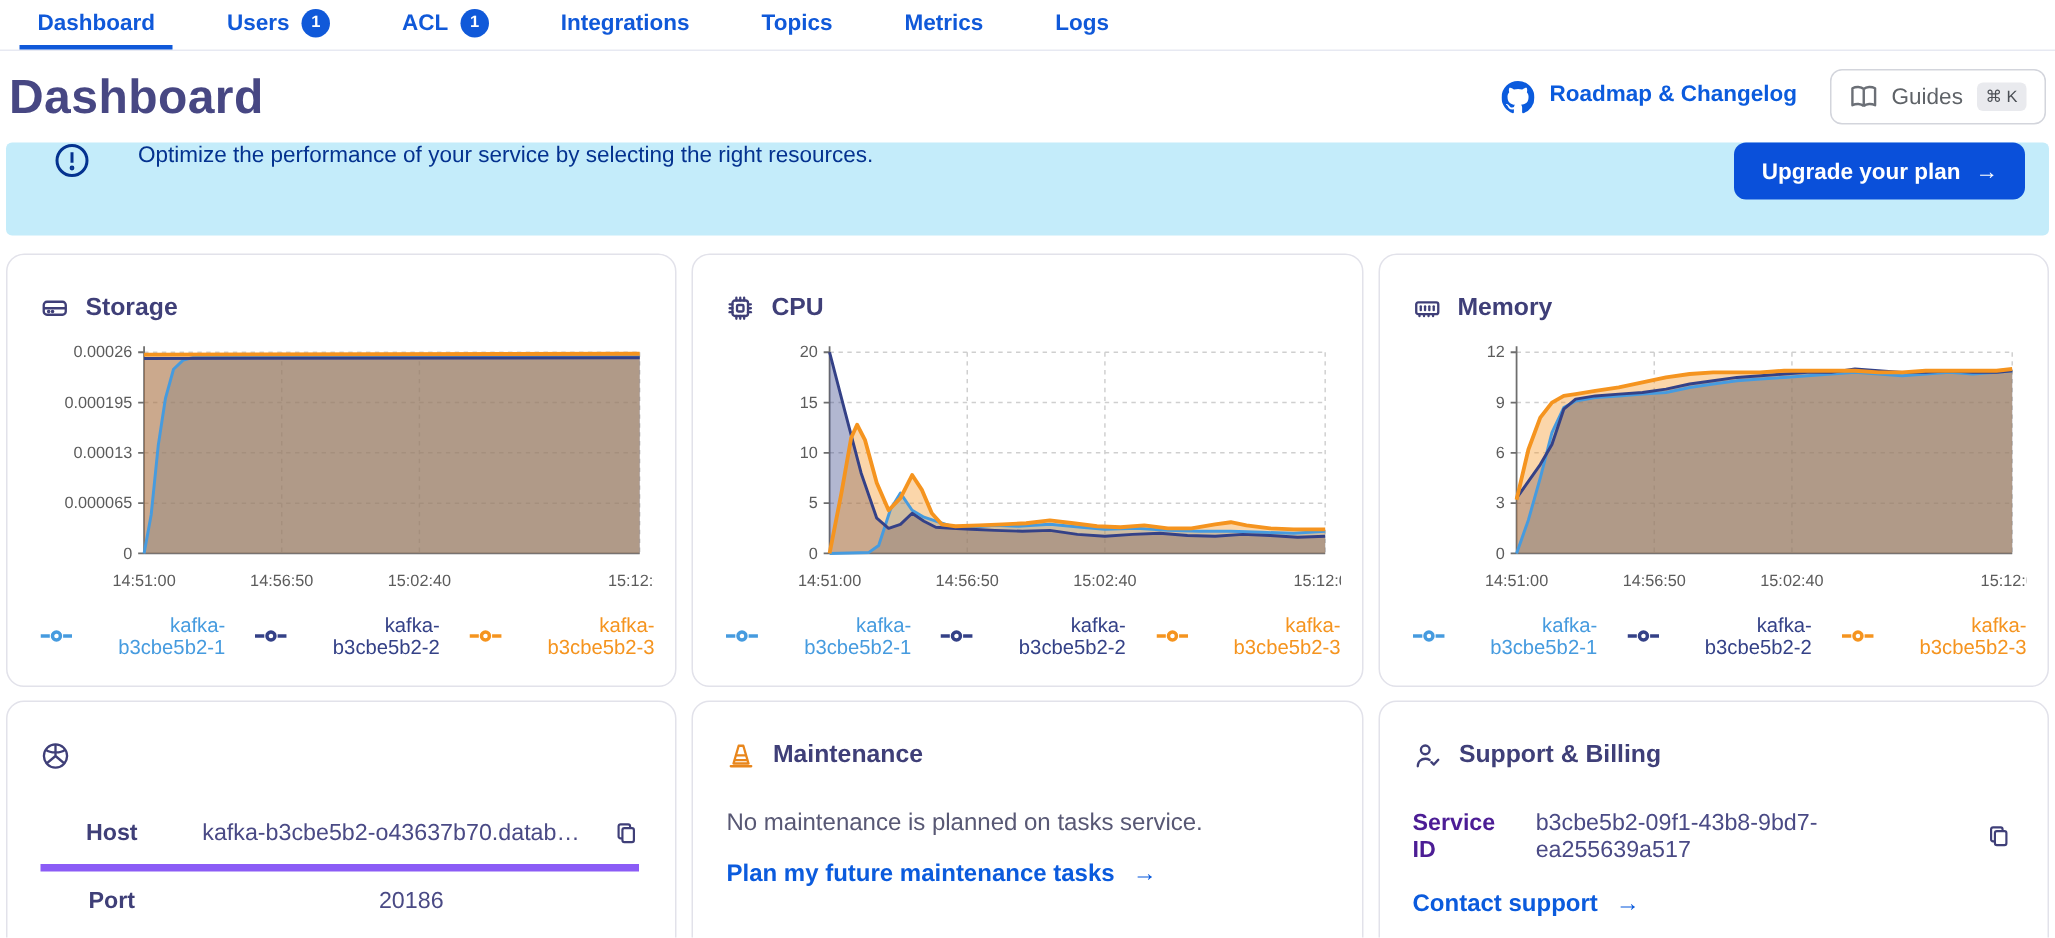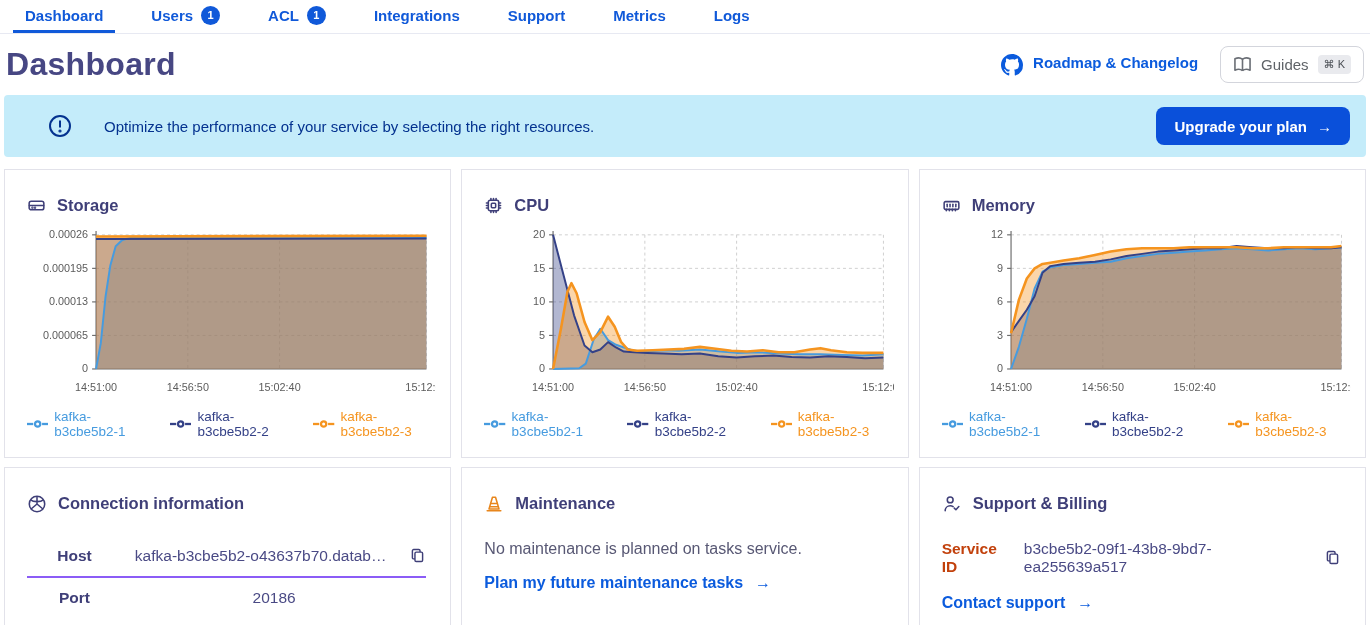--- a/index.html
+++ b/index.html
@@ -24,58 +24,58 @@
   .roadmap-link { display:flex; gap:10px; color:#0b5bdd;
     font-size:15px; font-weight:bold; cursor:pointer; text-decoration:none; }
   .guides-btn { display:flex; align-items:center; gap:9px; background:#fff;
     border:1px solid #d3d5dc; border-radius:8px; padding:8px 12px; cursor:pointer;
     color:#5f6368; font-size:15px; font-family:inherit; }
   .guides-btn kbd { background:#e9eaee; border-radius:4px; padding:3px 6px;
     font-size:11px; color:#4b4f55; font-family:inherit; }
 
   
   .banner { margin:2px 4px 12px 4px; background:#c4ecfa; border-radius:4px;
-    height:62px; display:flex; align-items:center; padding:0 16px 0 44px; gap:32px; }
+    height:62px; display:flex; align-items:flex-start; padding:0 16px 0 32px; gap:32px; }
   .banner-text { color:#04328f; font-size:15px; flex:1; }
   .primary-btn { background:#0a50da; color:#ffffff; border:none; border-radius:8px;
     height:38px; padding:0 18px; font-size:15px; font-weight:bold; cursor:pointer;
     display:flex; align-items:center; gap:10px; font-family:inherit; }
 
   
   .cards-row { display:grid; grid-template-columns:1fr 1fr 1fr; gap:10px;
     margin:0 4px 9px 4px; }
-  .card { background:#fff; border:1px solid #e2e2ea; border-radius:0;
+  .card { background:#fff; border:1px solid #e2e2ea; border-radius:12px;
     padding:26px 14px 10px 22px; }
   .card.info-card { height:218px; padding-right:24px; }
   .card-title-row { display:flex; align-items:center; gap:11px; margin-bottom:4px; }
   .card-title { color:#3f3f78; font-size:16.5px; font-weight:bold; }
 
   
   .chart-svg { width:100%; height:auto; display:block; margin-top:8px; }
   .grid-line { stroke:#cfcfcf; stroke-dasharray:3 3; fill:none; stroke-width:1; }
   .axis-line { stroke:#6e6e6e; stroke-width:1.2; fill:none; }
   .tick-label { font:11px "Liberation Sans", sans-serif; fill:#5c5c5c; }
-  .legend { display:flex; justify-content:center; gap:20px; margin:6px 0 8px 0; }
+  .legend { display:flex; justify-content:center; gap:20px; margin:6px 0 8px 0;text-align:right; }
   .legend-item { display:flex; align-items:center; gap:6px; font-size:13.5px;
     cursor:pointer; }
 
   
   .kv-row { display:flex; align-items:center; padding:11px 0; }
-  .kv-row + .kv-row { border-top:2px solid #8b5cf6; }
+  .kv-row + .kv-row { border-top:5px solid #8b5cf6; }
   .kv-rows { margin-top:22px;text-align:center; }
   .kv-label { width:95px; color:#3f3f78; font-weight:bold; font-size:15.5px; }
   .kv-value { color:#4a4a85; font-size:15.5px; flex:1; white-space:nowrap;
     overflow:hidden; }
   .copy-btn { background:none; border:none; cursor:pointer; padding:0; margin-left:10px;
     display:flex; }
   .muted-text { color:#585874; font-size:16px; margin:26px 0 16px 0; }
   .link-bold { color:#0b5bdd; font-size:16px; font-weight:bold; cursor:pointer;
     text-decoration:none; display:inline-flex; gap:12px; align-items:center; }
   .sid-row { display:flex; align-items:center; margin:26px 0 18px 0; gap:10px; }
-  .sid-label { color:#c2410c; font-weight:bold; font-size:15.5px; }
+  .sid-label { color:#4c1d95; font-weight:bold; font-size:15.5px; }
   .sid-value { color:#4a4a85; font-size:15.5px; }
   .icon { flex:none; display:inline-flex; }
 </style>
 </head>
 <body>
 
 <nav class="tabbar">
   <div class="tab active">
     <span>Dashboard</span>
   </div>
@@ -84,21 +84,21 @@
     <span class="tab-badge">1</span>
   </div>
   <div class="tab">
     <span>ACL</span>
     <span class="tab-badge">1</span>
   </div>
   <div class="tab">
     <span>Integrations</span>
   </div>
   <div class="tab">
-    <span>Support</span>
+    <span>Topics</span>
   </div>
   <div class="tab">
     <span>Metrics</span>
   </div>
   <div class="tab">
     <span>Logs</span>
   </div>
 </nav>
 
 <header class="page-header">
@@ -373,21 +373,20 @@
 <div class="cards-row">
 
   <section class="card info-card">
     <div class="card-title-row">
       <span class="icon">
         <svg width="20" height="20" viewBox="0 0 22 22" fill="none" stroke="#3f3f78" stroke-width="1.7">
             <circle cx="11" cy="11" r="8.5"></circle>
             <path d="M11 2.5v8.5M11 11l6.5 5.5M11 11L4.5 16.5M4 6.5c3 2.5 11 2.5 14 0"></path>
           </svg>
       </span>
-      <span class="card-title">Connection information</span>
     </div>
     <div class="kv-rows">
       <div class="kv-row">
         <span class="kv-label">Host</span>
         <span class="kv-value">kafka-b3cbe5b2-o43637b70.datab…</span>
         <button class="copy-btn">
           <svg width="17" height="17" viewBox="0 0 20 20" fill="none" stroke="#3f3f78" stroke-width="1.7">
               <rect x="7" y="6" width="9" height="11" rx="1.5"></rect>
               <path d="M13 6V4.5A1.5 1.5 0 0 0 11.5 3H5.5A1.5 1.5 0 0 0 4 4.5v8A1.5 1.5 0 0 0 5.5 14H7"></path>
             </svg>

